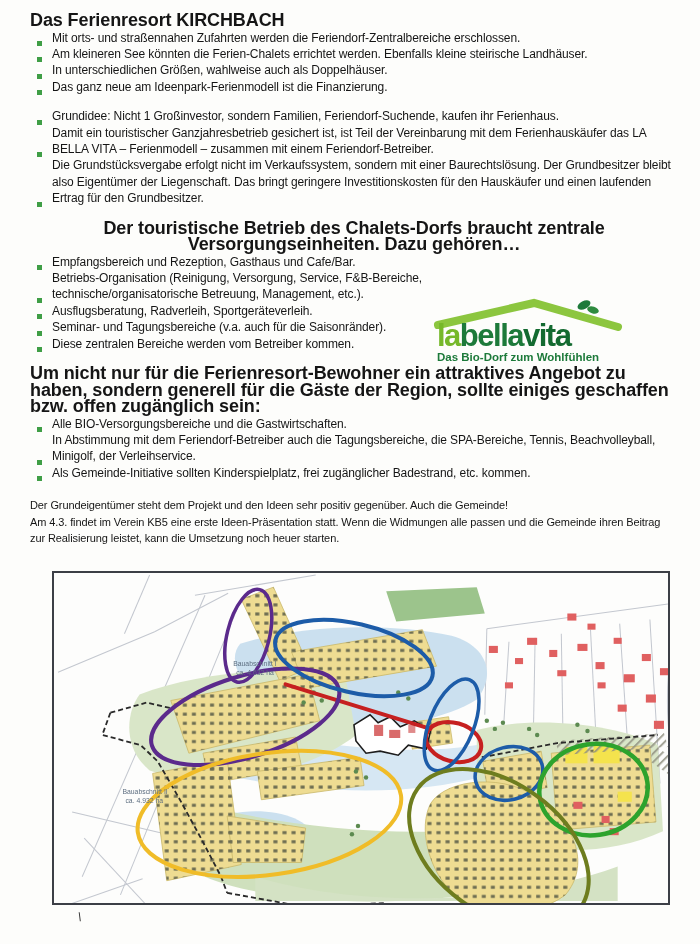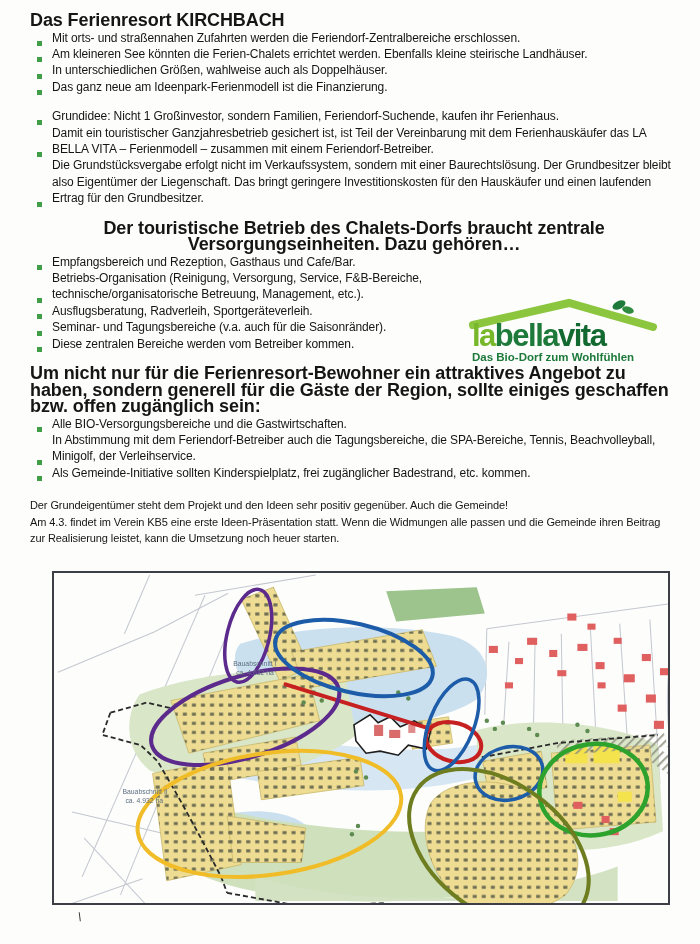--- a/index.html
+++ b/index.html
@@ -15,21 +15,21 @@
     letter-spacing:-0.1px;
   }
   ul.blist{list-style:none;margin:0;padding:0;}
   ul.blist li{display:flex;align-items:flex-end;line-height:16.4px;font-size:12px;letter-spacing:-0.1px;}
   .bm{flex:0 0 auto;width:5px;height:5px;margin:6px 10px 0 7px;background:#3f9e46;}
   .bt{flex:1 1 auto;}
   .closing p{margin:0;font-size:11px;line-height:16.6px;letter-spacing:-0.1px;}
   .closing{margin-top:16px;}
 
   
-  .logo{position:absolute;left:467px;top:297px;width:195px;height:70px;}
+  .logo{position:absolute;left:432px;top:297px;width:195px;height:70px;}
   .logo svg{display:block;}
 
   
   .map-frame{
     position:absolute;left:52px;top:571px;width:614px;height:330px;
     border:2px solid #3c3f46;background:#fdfdfc;overflow:hidden;
   }
   .map-frame svg{display:block;width:100%;height:100%;}
   .pen-mark{
     position:absolute;left:78px;top:910px;font-size:12px;color:#333;

